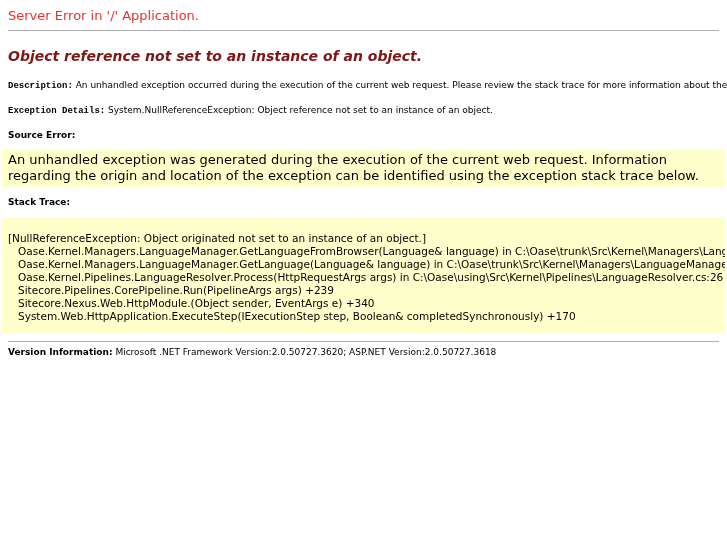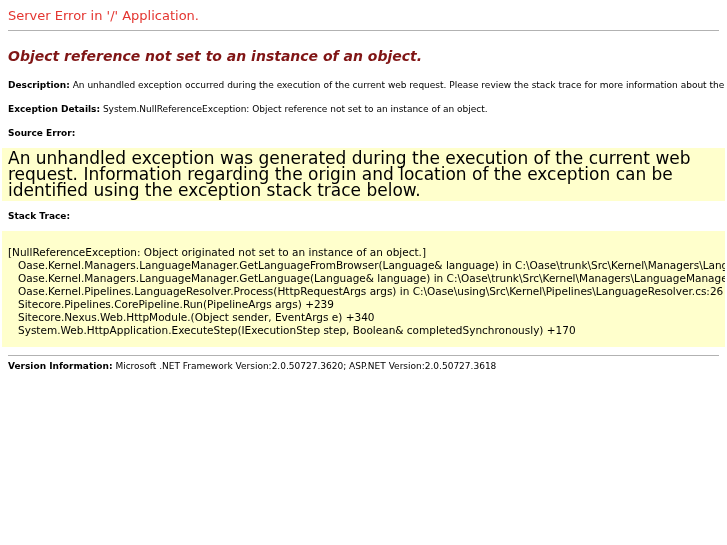--- a/index.html
+++ b/index.html
@@ -22,33 +22,33 @@
   .subtitle {
     margin: 17px 0 15px 0;
     font-size: 14px; font-weight: 700; font-style: italic; line-height: 1.2;
     color: #801515;
   }
   .meta {
     margin: 0 0 13px 0;
     font-size: 9px; line-height: 11px;
     white-space: nowrap;
   }
-  .meta b { font-weight: 700; }
+  .meta b { font-weight: 700; font-family: Liberation Mono, monospace; }
   .section-label {
     margin: 0 0 9px 0;
     font-size: 9px; font-weight: 700; line-height: 11px;
   }
   .hl-box {
     background: #ffffcc;
     margin: 0 -6px 0 -6px;
     overflow: hidden;
   }
   .source-box {
     padding: 2px 6px 3px 6px;
-    font-size: 17px; line-height: 16px;
+    font-size: 13px; line-height: 16px;
     margin-bottom: 10px;
   }
   .stack-box {
     padding: 15px 6px 10px 6px;
     margin-bottom: 8px;
   }
   .stack-line {
     font-size: 10.5px; line-height: 13px;
     white-space: pre;
   }

